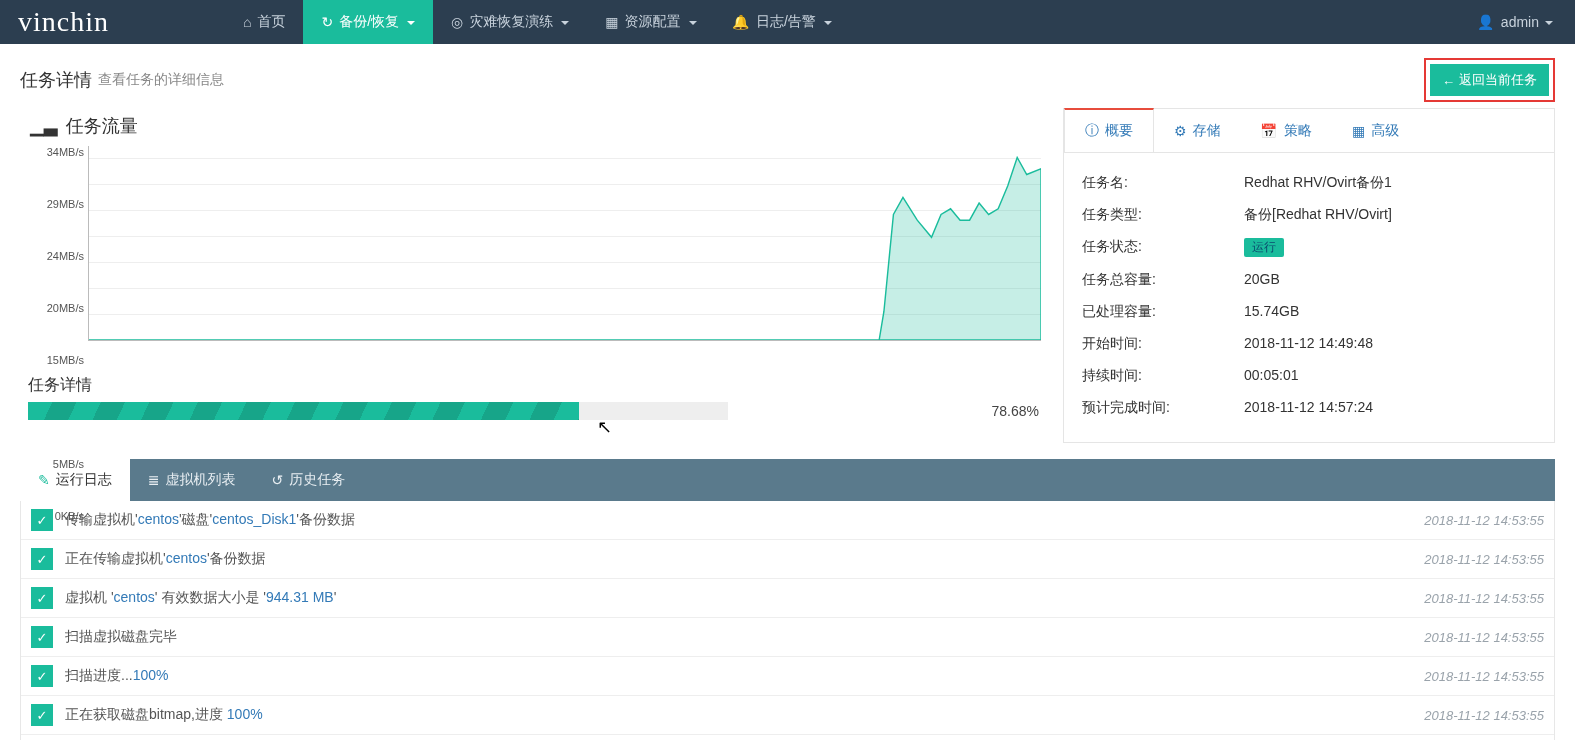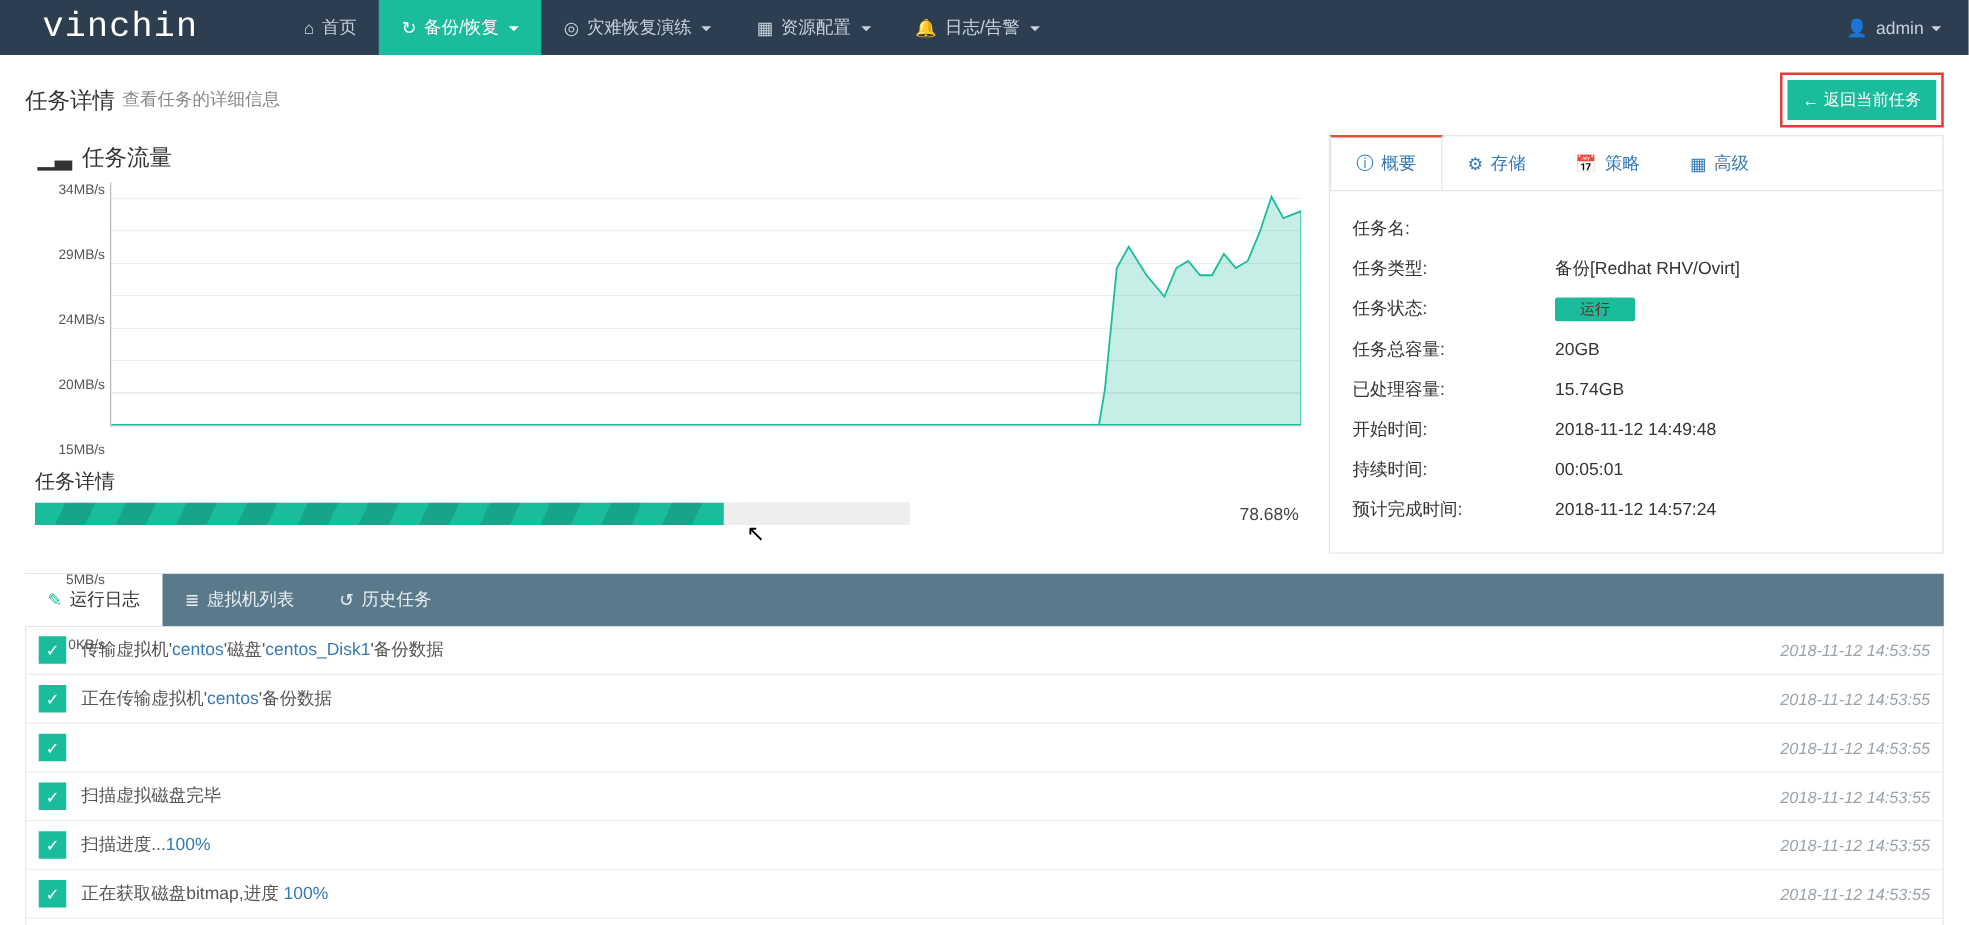--- a/index.html
+++ b/index.html
@@ -1,19 +1,19 @@
 <!DOCTYPE html>
 <html><head>
 <meta charset="utf-8">
 <style>
 * { margin: 0; padding: 0; box-sizing: border-box; }
 body { font-family: "Microsoft YaHei", Arial, sans-serif; font-size: 14px; color: #333; background: #fff; width: 1575px; }
 
 .topnav { height: 44px; background: #2c3e50; display: flex; align-items: stretch; color: #c8d2dc; }
-.brand { width: 225px; padding-left: 34px; display: flex; align-items: center; font-size: 28px; font-weight: 300; letter-spacing: 1px; color: #fff; font-family: Liberation Mono, monospace; }
+.brand { width: 225px; padding-left: 18px; display: flex; align-items: center; font-size: 28px; font-weight: 300; letter-spacing: 1px; color: #fff; font-family: Liberation Serif, serif; }
 .nav-items { display: flex; align-items: stretch; }
 .nav-item { display: flex; align-items: center; gap: 6px; padding: 0 18px; cursor: pointer; font-size: 14px; position: relative; }
 .nav-item.active { background: #1abc9c; color: #fff; }
 .nav-item .caret { margin-left: 2px; }
 .nav-spacer { flex: 1; }
 .nav-user { display: flex; align-items: center; padding: 0 22px; gap: 6px; cursor: pointer; }
 .icon { display: inline-block; }
 .caret::after { content: ""; display: inline-block; border: 4px solid transparent; border-top-color: currentColor; transform: translateY(2px); }
 
 .page-head { display: flex; align-items: center; padding: 14px 20px 6px 20px; }
@@ -41,21 +41,21 @@
 .prog-fill { height: 100%; background: repeating-linear-gradient(115deg, #1abc9c 0 22px, #17a589 22px 44px); }
 .prog-pct { font-size: 14px; color: #444; margin-left: auto; margin-right: 6px;}
 
 .summary-tabs { display: flex; border-bottom: 1px solid #e5e5e5; }
 .summary-tab { flex: none; padding: 12px 20px; font-size: 14px; color: #337ab7; cursor: pointer; display: flex; align-items: center; gap: 6px; }
 .summary-tab.active { color: #337ab7; border-top: 2px solid #e74c3c; background: #fff; margin-top: -1px; border-left: 1px solid #e5e5e5; border-right: 1px solid #e5e5e5;}
 .summary-body { padding: 14px 18px 18px 18px; }
 .kv { display: flex; padding: 7px 0; font-size: 14px; }
 .kv .k { width: 162px; color: #333; }
 .kv .v { flex: 1; color: #333; }
-.badge { display: inline-block; background: #1abc9c; color: #7f1d1d; padding: 1px 20px; font-size: 12px; border-radius: 2px; }
+.badge { display: inline-block; background: #1abc9c; color: #0c4a6e; padding: 1px 8px; font-size: 12px; border-radius: 2px; }
 
 .lower { margin: 16px 20px 0 20px; }
 .lower-tabs { background: #5a7a8c; display: flex; align-items: stretch; height: 42px; }
 .lower-tab { padding: 0 18px; display: flex; align-items: center; gap: 6px; color: #e8eef2; cursor: pointer; font-size: 14px; }
 .lower-tab.active { background: #fff; color: #333; }
 .lower-tab .ic { color: inherit; }
 .log-list { border-left: 1px solid #e7e7e7; border-right: 1px solid #e7e7e7; }
 .log-row { display: flex; align-items: center; padding: 8px 10px; border-bottom: 1px solid #eee; font-size: 14px; }
 .log-chk { width: 22px; height: 22px; background: #1abc9c; color: #fff; display: flex; align-items: center; justify-content: center; margin-right: 12px; font-size: 13px; flex: none;}
 .log-text { color: #555; }
@@ -163,20 +163,21 @@
         <span>策略</span>
       </div>
       <div class="summary-tab">
         <span>▦</span>
         <span>高级</span>
       </div>
     </div>
     <div class="summary-body">
       <div class="kv">
           <span class="k">任务名:</span>
+          <span class="v">Redhat RHV/Ovirt备份1</span>
         </div>
       <div class="kv">
           <span class="k">任务类型:</span>
           <span class="v">备份[Redhat RHV/Ovirt]</span>
         </div>
       <div class="kv">
           <span class="k">任务状态:</span>
           <span class="v"><span class="badge">运行</span></span>
         </div>
       <div class="kv">
@@ -224,20 +225,21 @@
         <div class="log-text">传输虚拟机'<span class="hl">centos</span>'磁盘'<span class="hl">centos_Disk1</span>'备份数据</div>
         <div class="log-time">2018-11-12 14:53:55</div>
       </div>
       <div class="log-row">
         <div class="log-chk">✓</div>
         <div class="log-text">正在传输虚拟机'<span class="hl">centos</span>'备份数据</div>
         <div class="log-time">2018-11-12 14:53:55</div>
       </div>
       <div class="log-row">
         <div class="log-chk">✓</div>
+        <div class="log-text">虚拟机 '<span class="hl">centos</span>' 有效数据大小是 '<span class="hl">944.31 MB</span>'</div>
         <div class="log-time">2018-11-12 14:53:55</div>
       </div>
       <div class="log-row">
         <div class="log-chk">✓</div>
         <div class="log-text">扫描虚拟磁盘完毕</div>
         <div class="log-time">2018-11-12 14:53:55</div>
       </div>
       <div class="log-row">
         <div class="log-chk">✓</div>
         <div class="log-text">扫描进度...<span class="hl">100%</span></div>

